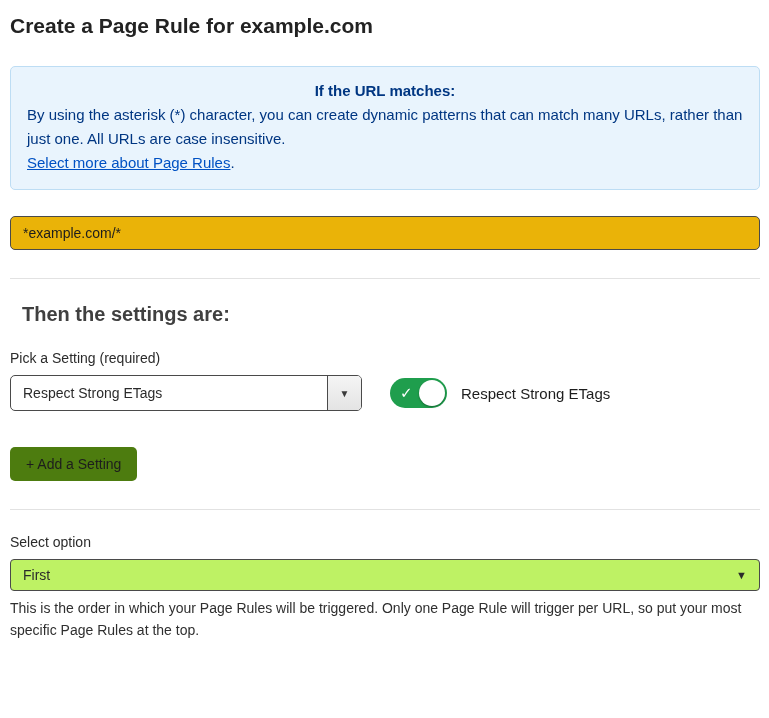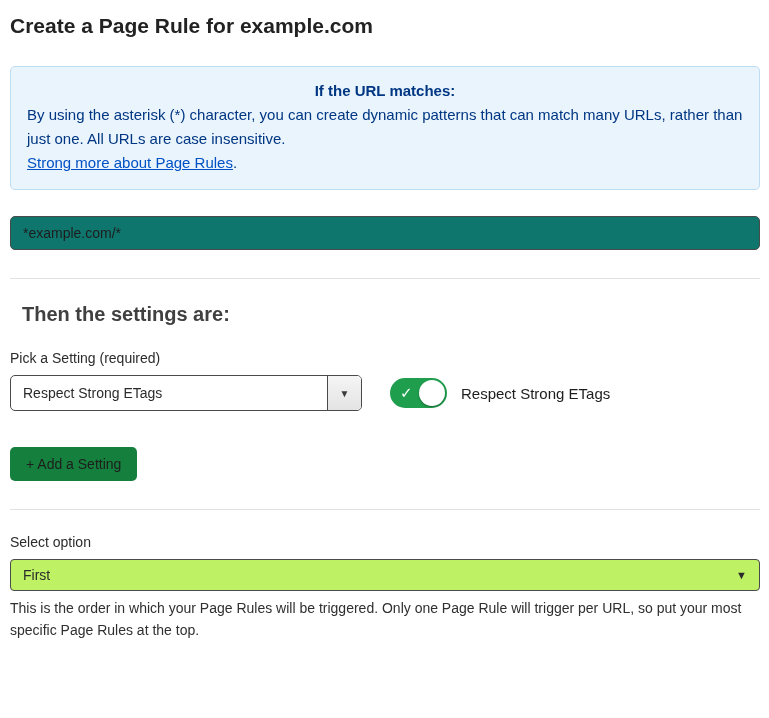--- a/index.html
+++ b/index.html
@@ -42,21 +42,21 @@
     cursor: pointer;
   }
   .field-label {
     font-size: 14px;
     color: #2b2b2b;
     margin-bottom: 9px;
   }
   .url-input {
     width: 100%;
     height: 34px;
-    background: #0f766e;
+    background: #eab308;
     border: 1px solid #4a4a4a;
     border-radius: 5px;
     font-family: "Liberation Sans", "DejaVu Sans", sans-serif;
     font-size: 14px;
     color: #1d1d1d;
     padding: 16px 12px;
     outline: none;
   }
   .divider {
     border: none;
@@ -147,21 +147,21 @@
   .btn {
     display: inline-block;
     border: none;
     border-radius: 5px;
     font-family: "Liberation Sans", "DejaVu Sans", sans-serif;
     font-size: 14px;
     padding: 9px 16px;
     cursor: pointer;
   }
   .btn-gray {
-    background: #15803d;
+    background: #4d7c0f;
     color: #1d1d1d;
   }
   .add-setting-btn {
     margin-top: 36px;
   }
   
   .order-select {
     display: flex;
     align-items: center;
     justify-content: space-between;
@@ -190,21 +190,21 @@
 </head>
 <body>
 
 <div class="page">
 
   <h1 class="page-title">Create a Page Rule for example.com</h1>
 
   <div class="info-box">
     <div class="info-heading">If the URL matches:</div>
     <div>By using the asterisk (*) character, you can create dynamic patterns that can match many URLs, rather than just one. All URLs are case insensitive.</div>
-    <div><a class="info-link">Strong more about Page Rules</a><span>.</span></div>
+    <div><a class="info-link">Select more about Page Rules</a><span>.</span></div>
   </div>
 
   <input class="url-input" type="text" value="*example.com/*" style="">
 
   <hr class="divider">
 
   <h2 class="section-heading">Then the settings are:</h2>
 
   <div class="field-label mt24">Pick a Setting (required)</div>
 

